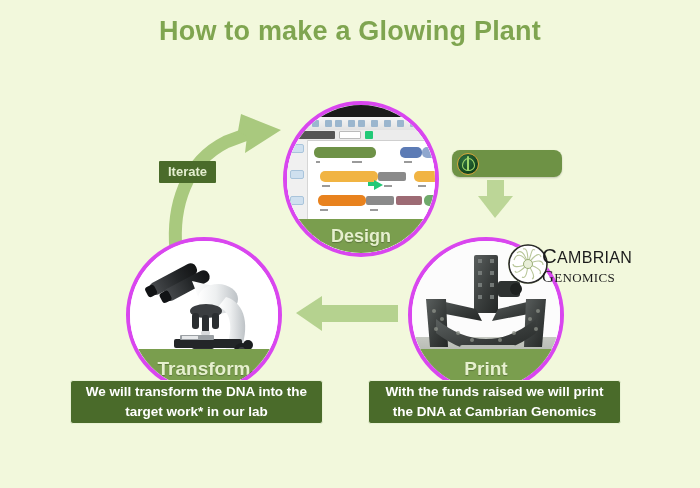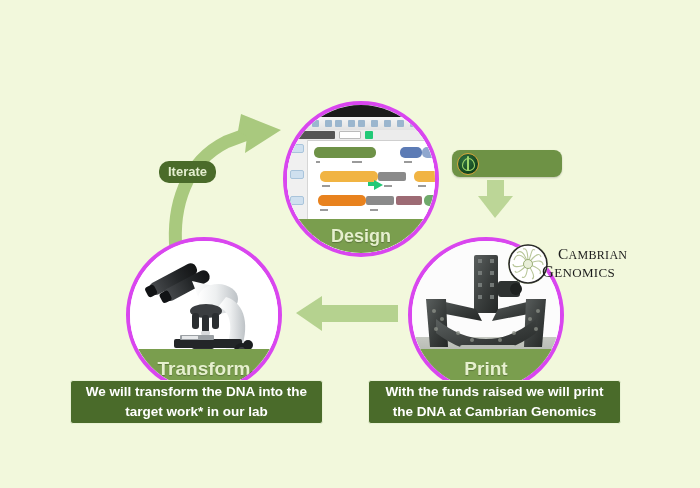--- a/index.html
+++ b/index.html
@@ -38,21 +38,21 @@
   }
   #callout-design{left:350px;top:66px;width:268px;height:48px;}
   #callout-transform{left:70px;top:380px;width:253px;height:44px;}
   #callout-print{left:368px;top:380px;width:253px;height:44px;}
 
   
   .iterate-pill{
     position:absolute;left:159px;top:161px;
     background:#4A6B2A;color:#E4EFD0;
     font-size:13px;font-weight:bold;
-    padding:3px 9px 4px 9px;border-radius:10px;
+    padding:3px 9px 4px 9px;border-radius:1px;
     z-index:6;
   }
 
   
   .circle{
     position:absolute;border-radius:50%;
     overflow:hidden;
     border:4px solid #d946ef;
     background:#FFFFFF;
   }
@@ -116,38 +116,39 @@
     margin-left:-.75px;background:#9FD86B;border-radius:1px;}
   .gc-logo:before{content:"";position:absolute;left:4px;top:4px;width:11px;height:11px;
     border:1.5px solid #9FD86B;border-radius:50% 50% 50% 50%/60% 60% 40% 40%;}
   .gc-text{color:#FFFFFF;font-style:italic;font-weight:bold;font-size:9.5px;letter-spacing:.2px;}
 
   
   .cambrian{position:absolute;left:508px;top:238px;width:125px;height:52px;z-index:7;}
   .cam-mark{position:absolute;left:0;top:6px;width:40px;height:40px;border-radius:50%;
     background:radial-gradient(circle at 50% 50%, #FFFFFF 8%, #DDE7C8 45%, #9FB07C 100%);}
   .cam-text{position:absolute;left:34px;top:8px;color:#1C1C1C;}
-  .cam-t1{font-family:Liberation Serif, serif;font-size:12px;letter-spacing:.3px;line-height:1;margin-left:16px;}
+  .cam-t1{font-family:Liberation Sans, sans-serif;font-size:16px;letter-spacing:.3px;line-height:1;}
   .cam-t2{font-family:"Liberation Serif", serif;font-size:13px;letter-spacing:.3px;line-height:1;margin-top:3px;}
   .cam-t1 .big,.cam-t2 .big{font-size:1.28em;}
 
   
   .arrow-svg{position:absolute;left:0;top:0;width:700px;height:488px;pointer-events:none;}
 
   
   .footnote{
     position:absolute;left:78px;top:440px;width:540px;
     font-size:13.5px;line-height:1.55;color:#1A1A1A;
   }
 </style>
 </head>
 <body>
 
 <div class="stage">
 
+  <div class="title">How to make a Glowing Plant</div>
 
   <svg class="arrow-svg" viewBox="0 0 700 488">
 
     <path d="M176,250 C172,206 186,162 226,142 L250,133" fill="none" stroke="#A9C97E" stroke-width="13" stroke-linecap="butt"></path>
     <polygon points="241,114 281,130 245,153 247,136 238,131" fill="#A9C97E"></polygon>
 
     <g>
       <rect x="487" y="180" width="17" height="19" fill="#BCD697"></rect>
       <polygon points="478,196 513,196 495,218" fill="#BCD697"></polygon>
     </g>

